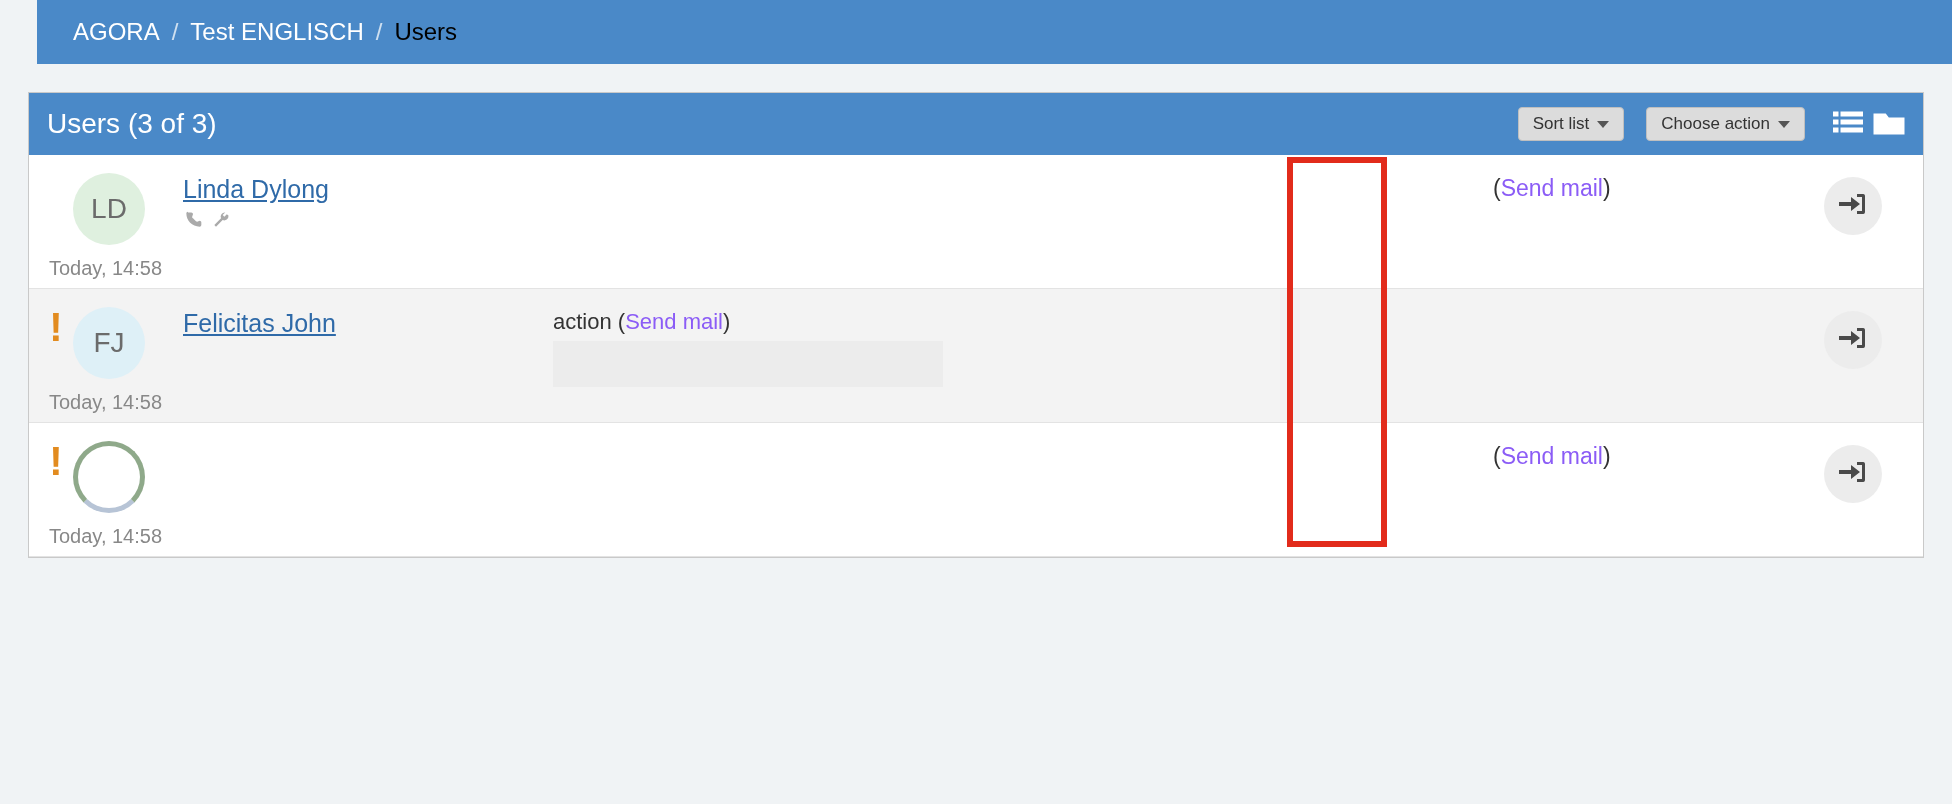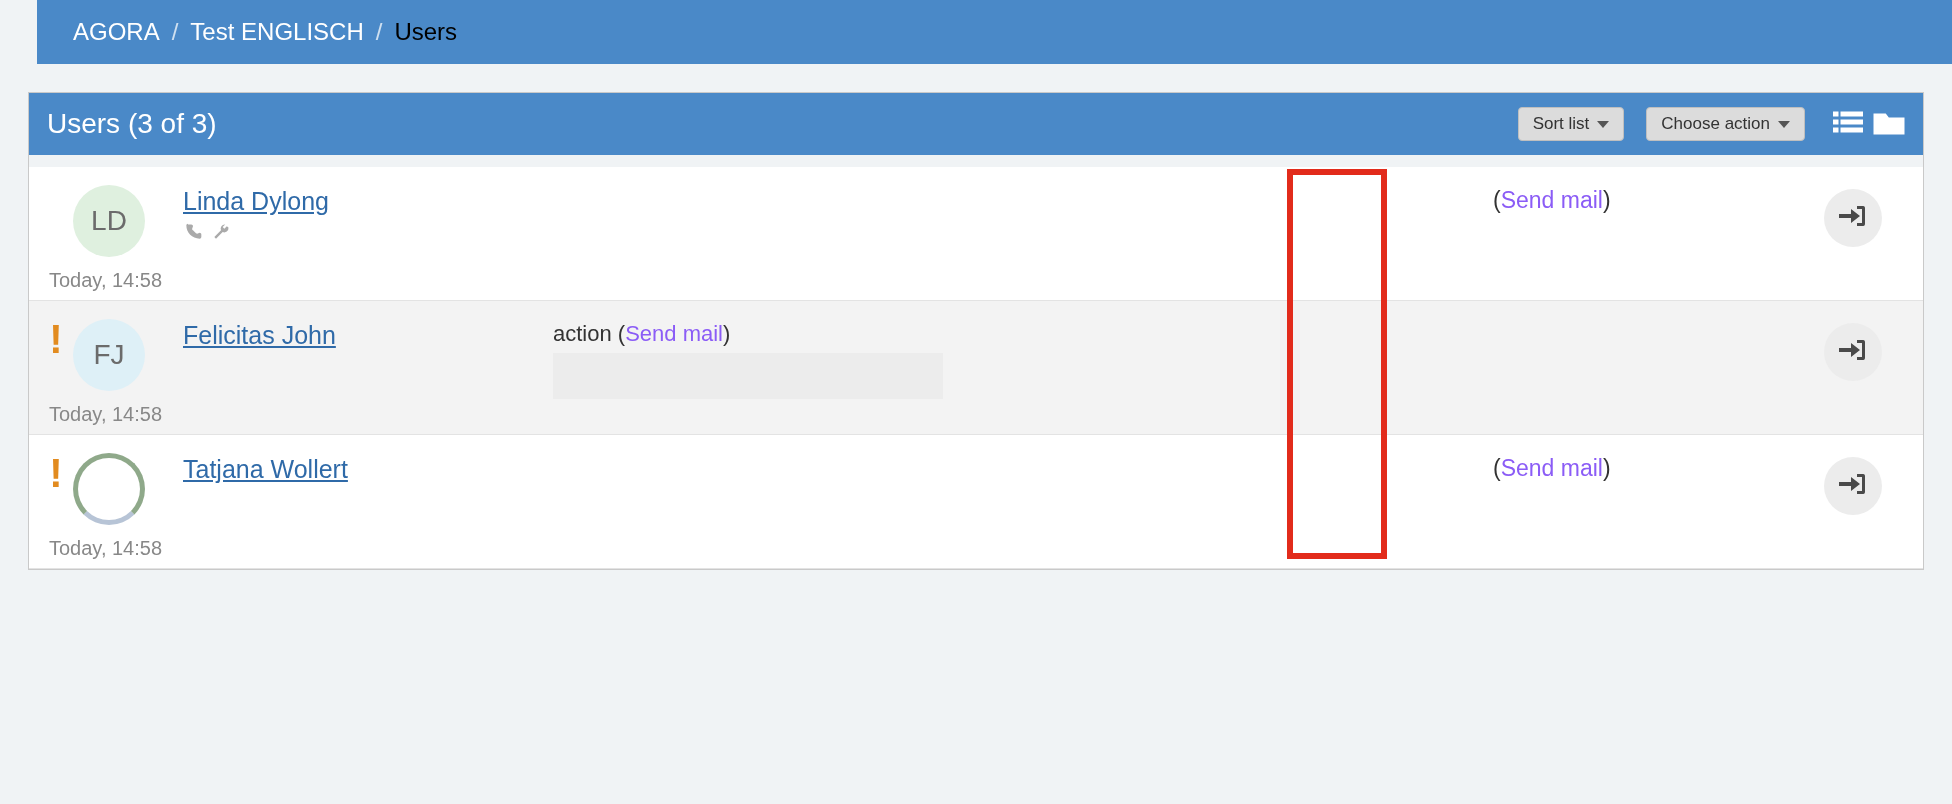--- a/index.html
+++ b/index.html
@@ -52,21 +52,21 @@
 }
 .caret {
   width: 0; height: 0;
   border-left: 6px solid transparent;
   border-right: 6px solid transparent;
   border-top: 7px solid #555;
   display: inline-block;
 }
 .view-icons { display: flex; align-items: center; gap: 10px; padding-left: 6px; }
 .view-icons svg { stroke: #fff; fill: #fff; }
-.list-body { background: #fff; margin-top: 12px; }
+.list-body { background: #fff; }
 .user-row {
   display: flex;
   align-items: flex-start;
   padding: 18px 10px 8px 10px;
   border-bottom: 1px solid #e3e3e3;
   position: relative;
 }
 .user-row.alt { background: #f3f3f3; }
 .warn-col { width: 34px; display: flex; justify-content: center; padding-top: 6px; }
 .warn {
@@ -243,23 +243,20 @@
       </div>
 
       <div class="user-row">
         <div class="warn-col">
             <span class="warn">!</span>
           </div>
         <div class="avatar-col">
           <div class="avatar-ring"></div>
           <div class="timestamp">Today, 14:58</div>
         </div>
-        <div class="name-col">
-          <a class="user-name" href="#">Tatjana Wollert</a>
-        </div>
         <div class="mid-col"></div>
         <div class="mail-col">
           <span class="paren">(</span><span class="mail-link">Send mail</span><span class="paren">)</span>
         </div>
         <div class="action-col">
           <div class="action-btn">
             <span>
               <svg width="28" height="24" viewBox="0 0 28 24">
                   <path d="M0 10 h12 V5 l9 7-9 7 v-5 H0z"></path>
                   <path d="M18 2 h6 c2 0 2 2 2 2 v16 c0 2-2 2-2 2 h-6 v-3 h5 V5 h-5z"></path>

